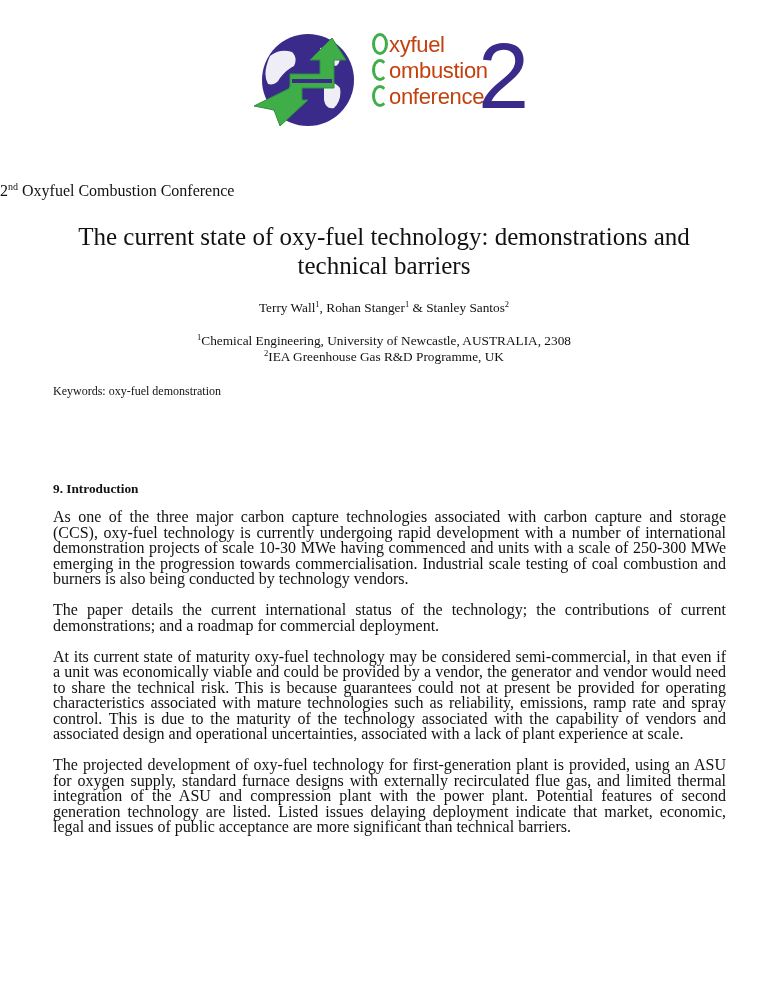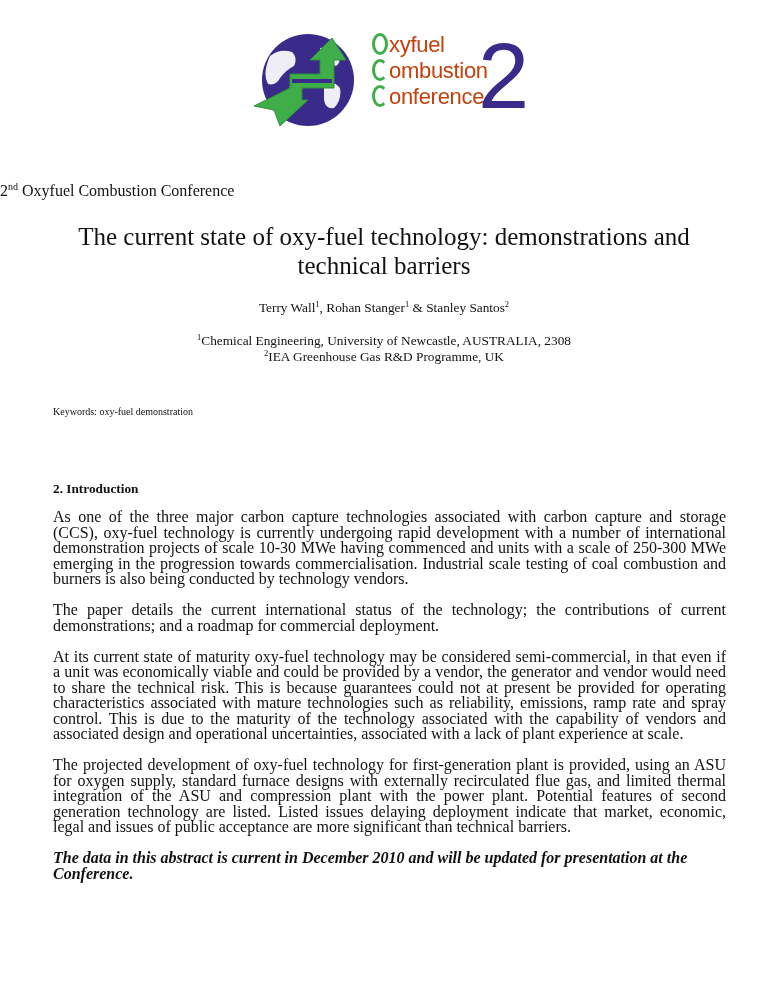--- a/index.html
+++ b/index.html
@@ -82,23 +82,23 @@
       position: absolute;
       top: 333px;
       left: 0; right: 0;
       text-align: center;
       font-size: 13.3px;
       line-height: 16px;
     }
 
     .keywords {
       position: absolute;
-      top: 406px;
+      top: 384px;
       left: 53px;
-      font-size: 10px;
+      font-size: 12px;
     }
 
     .section-heading {
       position: absolute;
       top: 481px;
       left: 53px;
       font-size: 13.3px;
       font-weight: bold;
       margin: 0;
     }
@@ -159,21 +159,20 @@
   <span>Terry Wall</span><sup>1</sup><span>, </span><span>Rohan Stanger</span><sup>1</sup><span> &amp; </span><span>Stanley Santos</span><sup>2</sup>
 </div>
 
 <div class="affil">
   <div><sup>1</sup><span>Chemical Engineering, University of Newcastle, AUSTRALIA, 2308</span></div>
   <div><sup>2</sup><span>IEA Greenhouse Gas R&amp;D Programme, UK</span></div>
 </div>
 
 <div class="keywords">Keywords: oxy-fuel demonstration</div>
 
-<h2 class="section-heading">2. Introduction</h2>
+<h2 class="section-heading">9. Introduction</h2>
 
 <div class="body">
   <p>As one of the three major carbon capture technologies associated with carbon capture and storage (CCS), oxy-fuel technology is currently undergoing rapid development with a number of international demonstration projects of scale 10-30 MWe having commenced and units with a scale of 250-300 MWe emerging in the progression towards commercialisation. Industrial scale testing of coal combustion and burners is also being conducted by technology vendors.</p>
   <p>The paper details the current international status of the technology; the contributions of current demonstrations; and a roadmap for commercial deployment.</p>
   <p>At its current state of maturity oxy-fuel technology may be considered semi-commercial, in that even if a unit was economically viable and could be provided by a vendor, the generator and vendor would need to share the technical risk. This is because guarantees could not at present be provided for operating characteristics associated with mature technologies such as reliability, emissions, ramp rate and spray control. This is due to the maturity of the technology associated with the capability of vendors and associated design and operational uncertainties, associated with a lack of plant experience at scale.</p>
   <p>The projected development of oxy-fuel technology for first-generation plant is provided, using an ASU for oxygen supply, standard furnace designs with externally recirculated flue gas, and limited thermal integration of the ASU and compression plant with the power plant. Potential features of second generation technology are listed. Listed issues delaying deployment indicate that market, economic, legal and issues of public acceptance are more significant than technical barriers.</p>
-  <p class="note">The data in this abstract is current in December 2010 and will be updated for presentation at the Conference.</p>
 </div>
 
 </body></html>

